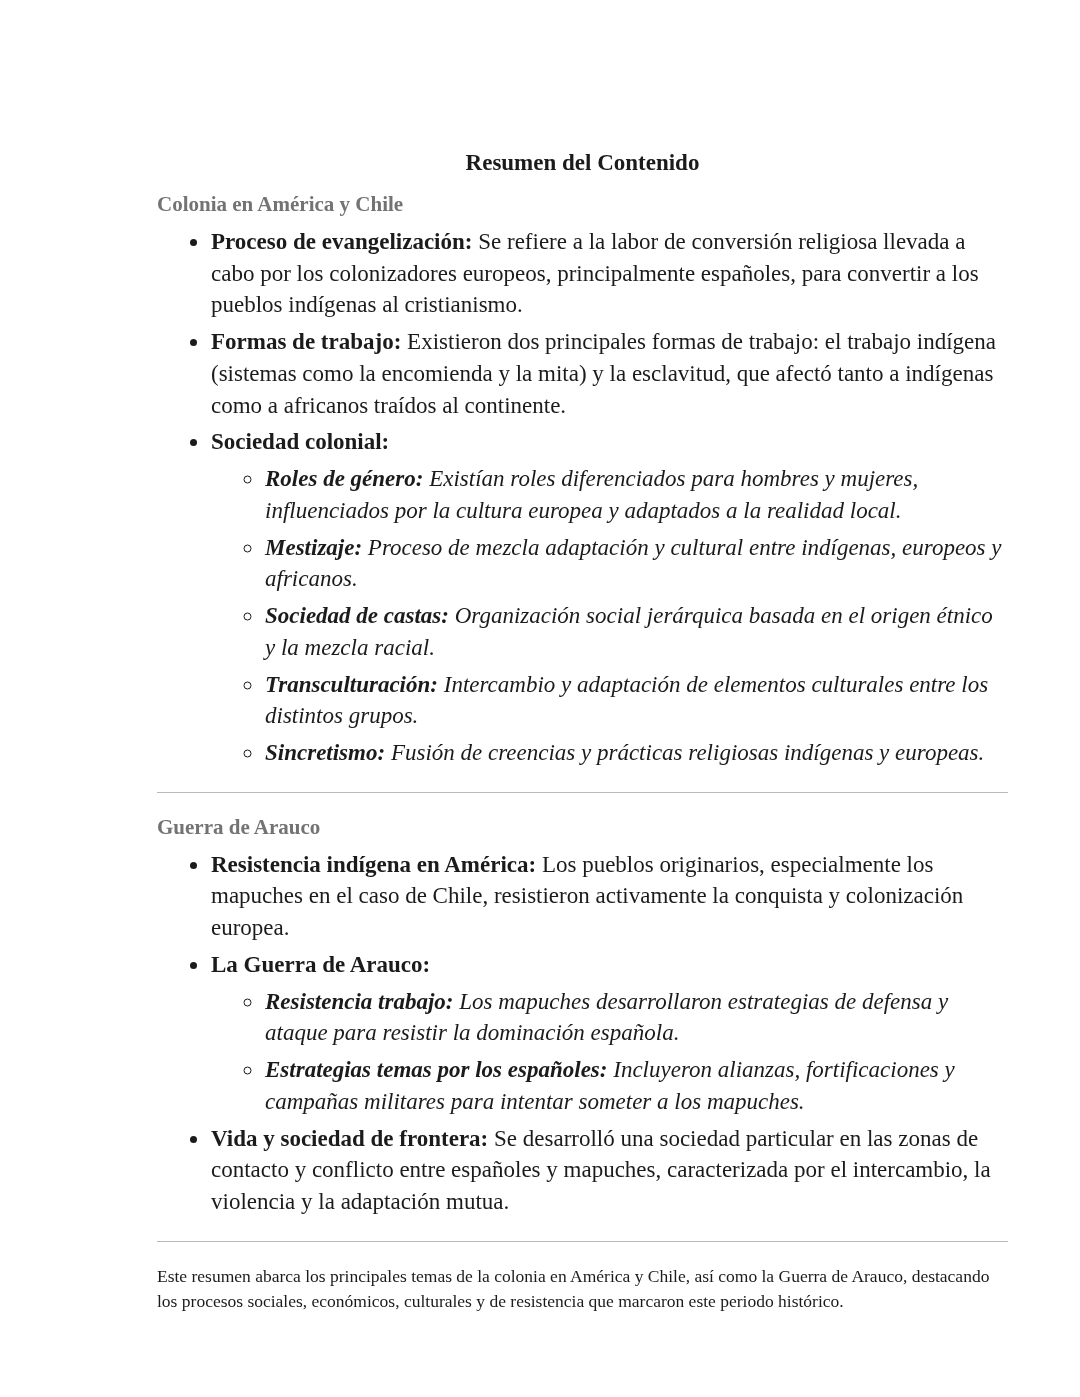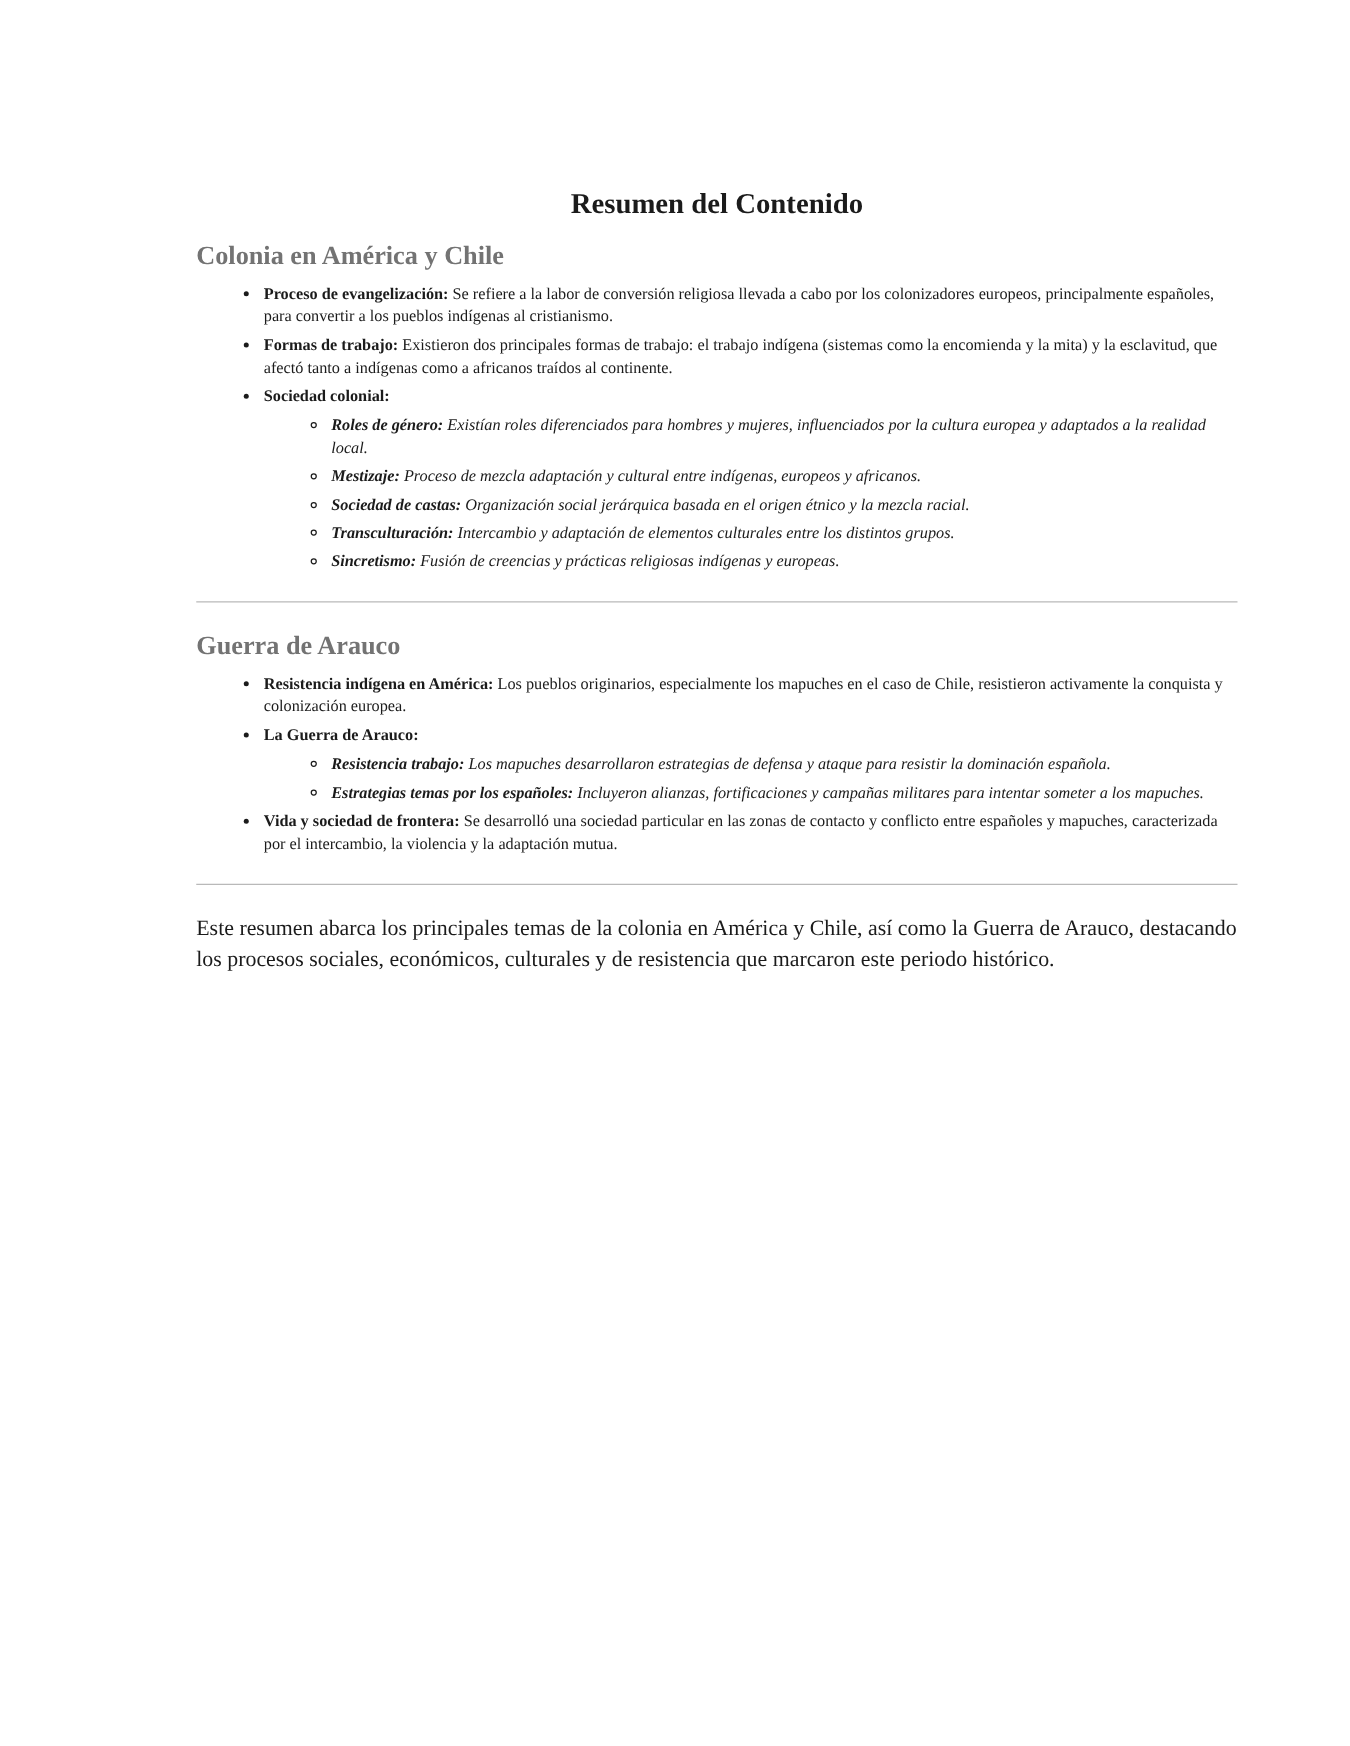--- a/index.html
+++ b/index.html
@@ -7,40 +7,40 @@
   body {
     width: 1080px;
     height: 1397px;
     font-family: "Liberation Serif", "DejaVu Serif", serif;
     color: #1b1b1b;
   }
   .page {
     position: relative;
     width: 1080px;
     height: 1069px;
-    padding: 150px 90px 0 157px;
+    padding: 150px 72px 0 157px;
     background: #ffffff;
   }
   .doc-title {
     font-size: 23px;
     font-weight: 700;
     text-align: center;
     margin-bottom: 16px;
     color: #1b1b1b;
   }
   .section-heading {
     font-size: 21px;
     font-weight: 700;
     margin: 0 0 9px 0;
     color: #737373;
   }
   ul.l1 {
     list-style: disc outside;
     padding-left: 53px;
-    font-size: 13px;
+    font-size: 23px;
     line-height: 1.38;
   }
   ul.l1 > li { margin-bottom: 5px; padding-left: 1px; }
   ul.l2 {
     list-style: circle outside;
     padding-left: 53px;
     margin-top: 5px;
     font-style: italic;
   }
   ul.l2 > li { margin-bottom: 5px; padding-left: 1px; }

